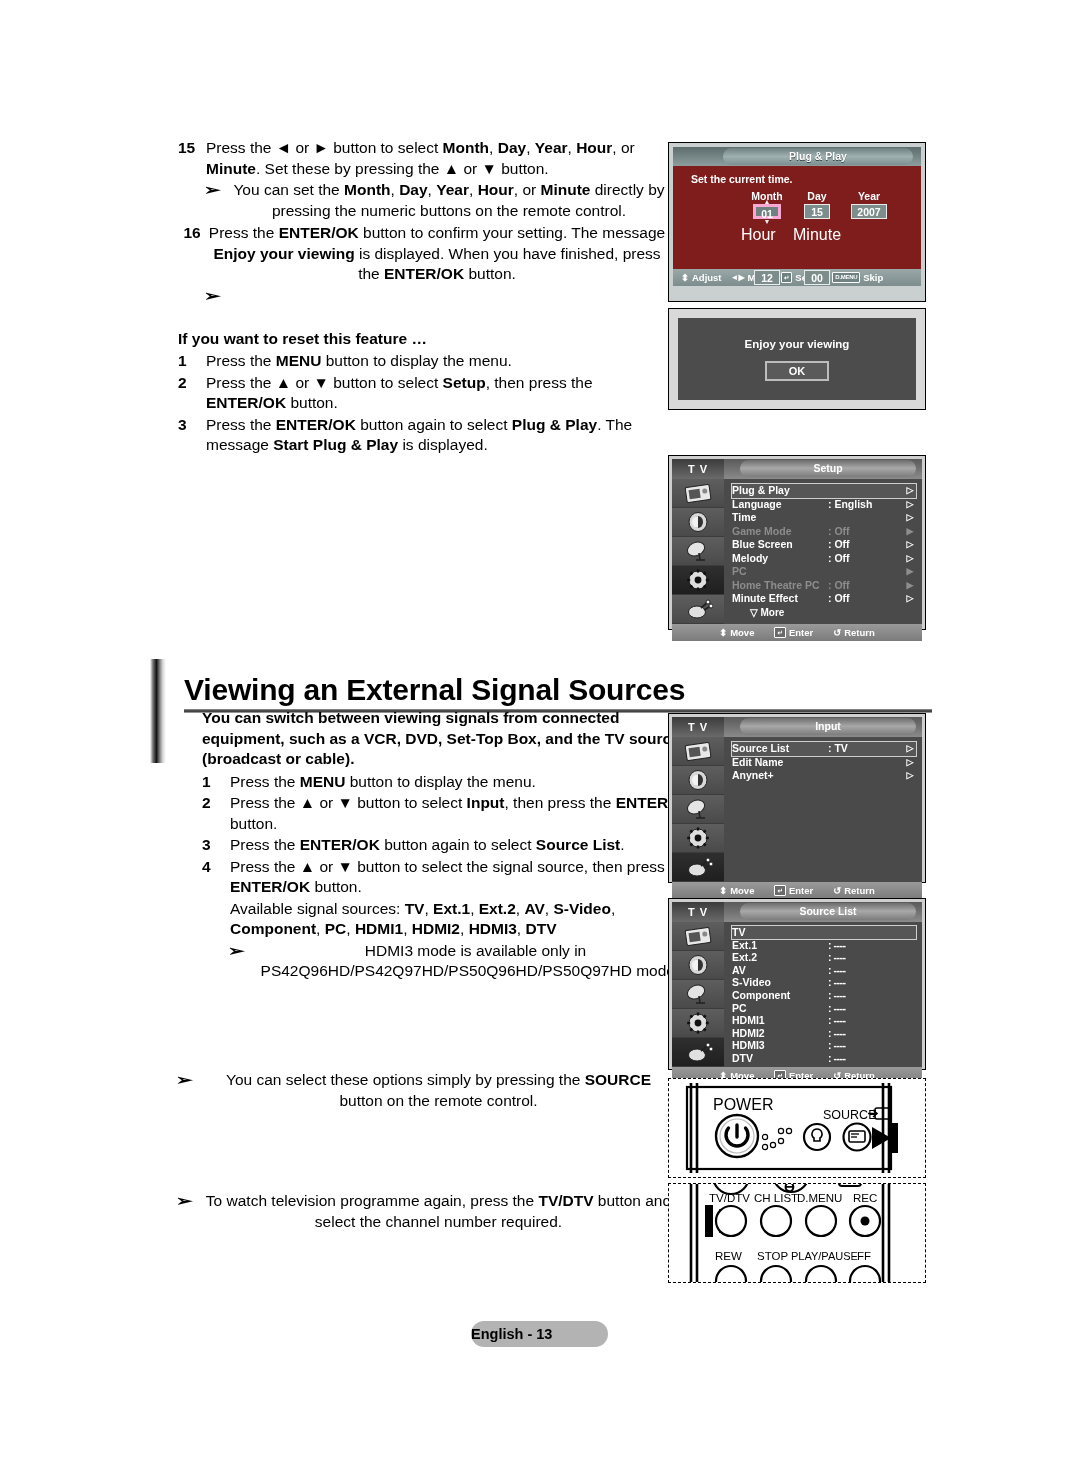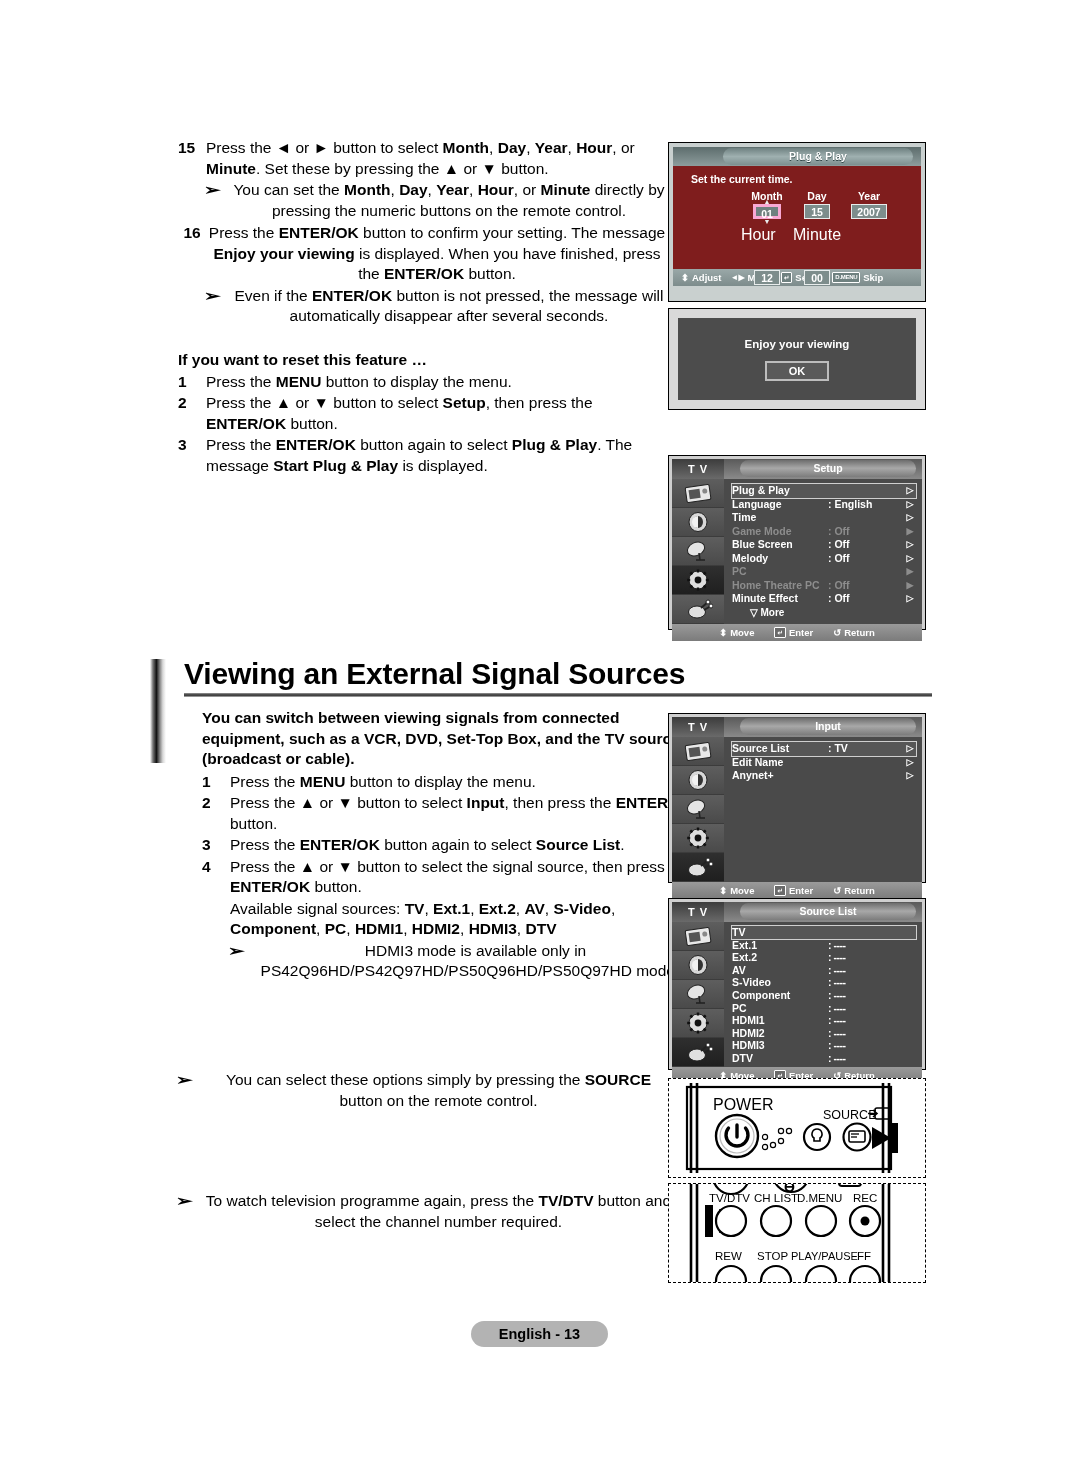--- a/index.html
+++ b/index.html
@@ -30,40 +30,40 @@
 
   .sub-head { font-weight:bold; font-size:15.5px; line-height:21px; margin-top:22px; margin-bottom:2px;}
 
   
   .section { position:absolute; left:150px; top:655px; width:782px; }
   .section .accent {
     position:absolute; left:0px; top:4px; width:16px; height:104px;
     background:linear-gradient(to right,#ffffff 0%,#777 18%,#111 40%,#888 62%,#d8d8d8 80%,#ffffff 100%);
   }
   .section h1 {
-    margin:0 0 0 34px; font-size:30px; font-weight:bold; letter-spacing:-0.2px;
+    margin:16px 0 0 34px; font-size:30px; font-weight:bold; letter-spacing:-0.2px;
     line-height:38px;
   }
   .section .rule {
     margin-left:34px; height:4px; width:748px;
     background:linear-gradient(to bottom,#9a9a9a,#2a2a2a 55%,#bdbdbd);
   }
 
   .bodyblock { position:absolute; left:178px; top:708px; width:495px;margin-left:24px; }
   .lede { font-weight:bold; font-size:15.5px; line-height:20.5px; margin-bottom:2px;}
 
   .bottomnotes { position:absolute; left:178px; top:1070px; width:495px; }
   .bottomnotes .note { padding-left:0; }
   .bottomnotes .note .arr { flex:0 0 26px; }
 
   
   .footer {
     position:absolute; left:471px; top:1321px; width:137px; height:26px;
     background:#b3b3b3; border-radius:13px;
-    display:flex; align-items:center; justify-content:center;
+    display:flex; align-items:center; justify-content:flex-start;
     font-weight:bold; font-size:14.5px; color:#000;
   }
 
   
   .gfx { position:absolute; }
 
   
   .pp-wrap { left:668px; top:142px; width:258px; height:160px;
              border:1px solid #000; background:#c9d0cf; padding:4px; }
   .pp-titlebar { position:relative; height:19px;
@@ -186,21 +186,20 @@
       <div class="arr"><span class="arrowglyph">➢</span></div>
       <div class="txt">You can set the <b>Month</b>, <b>Day</b>, <b>Year</b>, <b>Hour</b>, or <b>Minute</b> directly by pressing the numeric buttons on the remote control.</div>
     </div>
 
     <div class="step" style="margin-top:2px;text-align:center;">
       <div class="num">16</div>
       <div class="body">Press the <b>ENTER/OK</b> button to confirm your setting. The message <b>Enjoy your viewing</b> is displayed. When you have finished, press the <b>ENTER/OK</b> button.</div>
     </div>
     <div class="note">
       <div class="arr"><span class="arrowglyph">➢</span></div>
-      <div class="txt">Even if the <b>ENTER/OK</b> button is not pressed, the message will automatically disappear after several seconds.</div>
     </div>
 
     <div class="sub-head">If you want to reset this feature …</div>
 
     <div class="step">
       <div class="num">1</div>
       <div class="body">Press the <b>MENU</b> button to display the menu.</div>
     </div>
     <div class="step">
       <div class="num">2</div>

